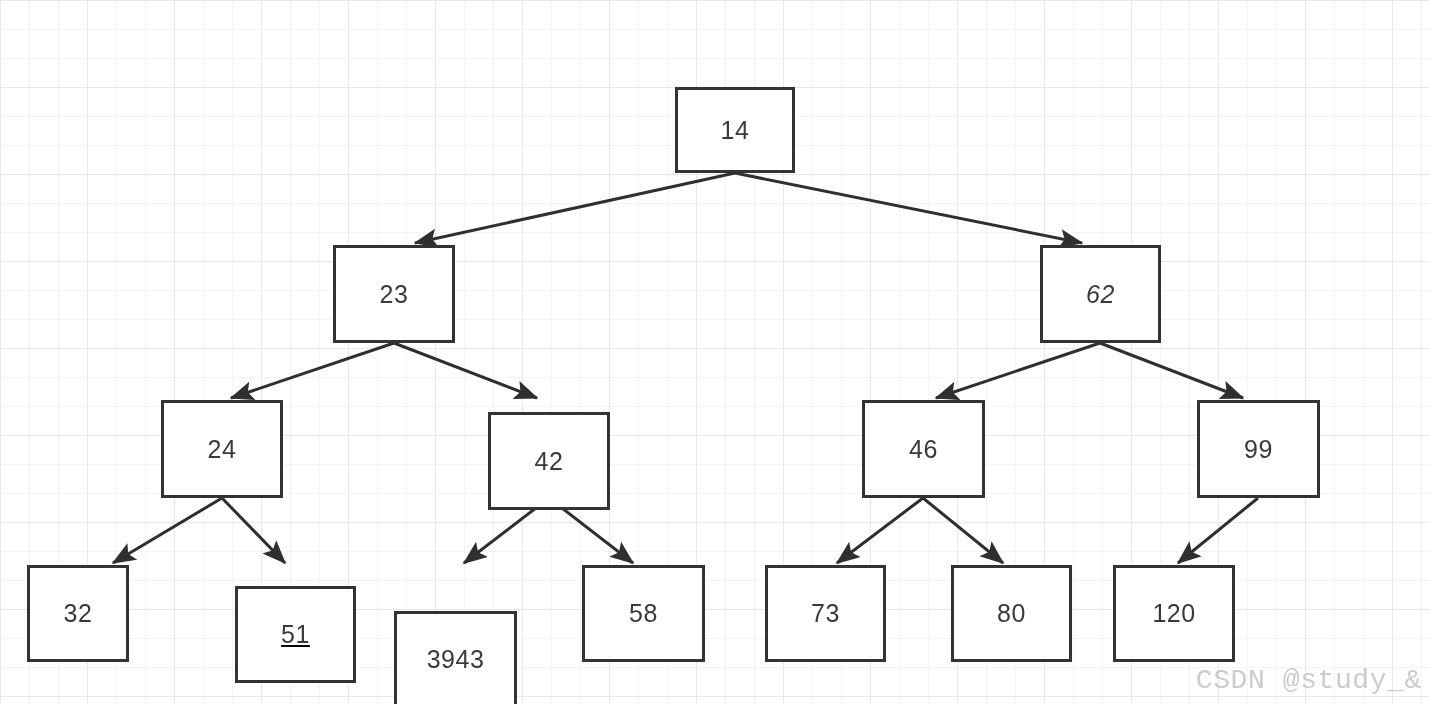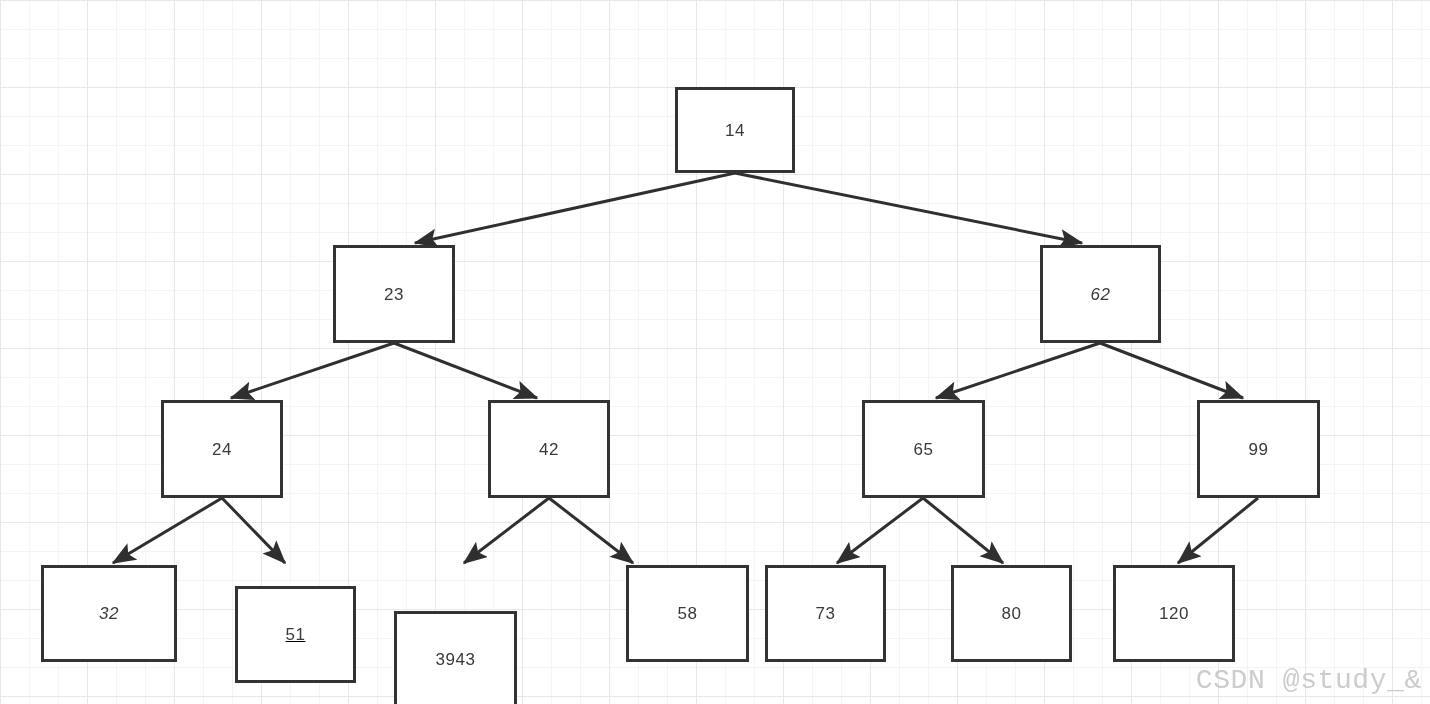--- a/index.html
+++ b/index.html
@@ -42,21 +42,21 @@
     box-sizing: border-box;
     background: #ffffff;
     border: 3px solid #333333;
     display: flex;
     align-items: center;
     justify-content: center;
     z-index: 2;
   }
   .node-label {
     font-family: "Liberation Sans", sans-serif;
-    font-size: 17px;
+    font-size: 25px;
     font-weight: 300;
     color: #3a3a3a;
     line-height: 1;
     letter-spacing: 0.5px;
     user-select: none;
   }
   #watermark {
     position: absolute;
     right: 8px;
     bottom: 8px;
@@ -102,39 +102,39 @@
       </div>
       <div class="tree-node" style="left: 333px; top: 245px; width: 122px; height: 98px; background: rgb(255, 255, 255); border-color: rgb(51, 51, 51); border-width: 3px;">
         <span class="node-label" style="color: rgb(58, 58, 58);">23</span>
       </div>
       <div class="tree-node" style="left: 1040px; top: 245px; width: 121px; height: 98px; background: rgb(255, 255, 255); border-color: rgb(51, 51, 51); border-width: 3px; font-style: italic;">
         <span class="node-label" style="color: rgb(58, 58, 58);">62</span>
       </div>
       <div class="tree-node" style="left: 161px; top: 400px; width: 122px; height: 98px; background: rgb(255, 255, 255); border-color: rgb(51, 51, 51); border-width: 3px; text-align: center;">
         <span class="node-label" style="color: rgb(58, 58, 58);">24</span>
       </div>
-      <div class="tree-node" style="left: 488px; top: 400px; width: 122px; height: 98px; background: rgb(255, 255, 255); border-color: rgb(51, 51, 51); border-width: 3px;">
+      <div class="tree-node" style="left: 488px; top: 412px; width: 122px; height: 98px; background: rgb(255, 255, 255); border-color: rgb(51, 51, 51); border-width: 3px;">
         <span class="node-label" style="color: rgb(58, 58, 58);">42</span>
       </div>
       <div class="tree-node" style="left: 862px; top: 400px; width: 123px; height: 98px; background: rgb(255, 255, 255); border-color: rgb(51, 51, 51); border-width: 3px;">
-        <span class="node-label" style="color: rgb(58, 58, 58);">65</span>
+        <span class="node-label" style="color: rgb(58, 58, 58);">46</span>
       </div>
       <div class="tree-node" style="left: 1197px; top: 400px; width: 123px; height: 98px; background: rgb(255, 255, 255); border-color: rgb(51, 51, 51); border-width: 3px; text-align: right;">
         <span class="node-label" style="color: rgb(58, 58, 58);">99</span>
       </div>
-      <div class="tree-node" style="left: 41px; top: 565px; width: 136px; height: 97px; background: rgb(255, 255, 255); border-color: rgb(51, 51, 51); border-width: 3px; font-style: italic;">
+      <div class="tree-node" style="left: 27px; top: 565px; width: 102px; height: 97px; background: rgb(255, 255, 255); border-color: rgb(51, 51, 51); border-width: 3px;">
         <span class="node-label" style="color: rgb(58, 58, 58);">32</span>
       </div>
       <div class="tree-node" style="left: 235px; top: 586px; width: 121px; height: 97px; background: rgb(255, 255, 255); border-color: rgb(51, 51, 51); border-width: 3px; text-decoration: underline;">
         <span class="node-label" style="color: rgb(58, 58, 58);">51</span>
       </div>
       <div class="tree-node" style="left: 394px; top: 565px; width: 123px; height: 97px; background: rgb(255, 255, 255); border-color: rgb(51, 51, 51); border-width: 3px; margin-top: 46px;">
         <span class="node-label" style="color: rgb(58, 58, 58);">3943</span>
       </div>
-      <div class="tree-node" style="left: 582px; top: 565px; width: 123px; height: 97px; background: rgb(255, 255, 255); border-color: rgb(51, 51, 51); border-width: 3px; margin-left: 44px;">
+      <div class="tree-node" style="left: 582px; top: 565px; width: 123px; height: 97px; background: rgb(255, 255, 255); border-color: rgb(51, 51, 51); border-width: 3px;">
         <span class="node-label" style="color: rgb(58, 58, 58);">58</span>
       </div>
       <div class="tree-node" style="left: 765px; top: 565px; width: 121px; height: 97px; background: rgb(255, 255, 255); border-color: rgb(51, 51, 51); border-width: 3px;">
         <span class="node-label" style="color: rgb(58, 58, 58);">73</span>
       </div>
       <div class="tree-node" style="left: 951px; top: 565px; width: 121px; height: 97px; background: rgb(255, 255, 255); border-color: rgb(51, 51, 51); border-width: 3px;">
         <span class="node-label" style="color: rgb(58, 58, 58);">80</span>
       </div>
       <div class="tree-node" style="left: 1113px; top: 565px; width: 122px; height: 97px; background: rgb(255, 255, 255); border-color: rgb(51, 51, 51); border-width: 3px;">
         <span class="node-label" style="color: rgb(58, 58, 58);">120</span>

